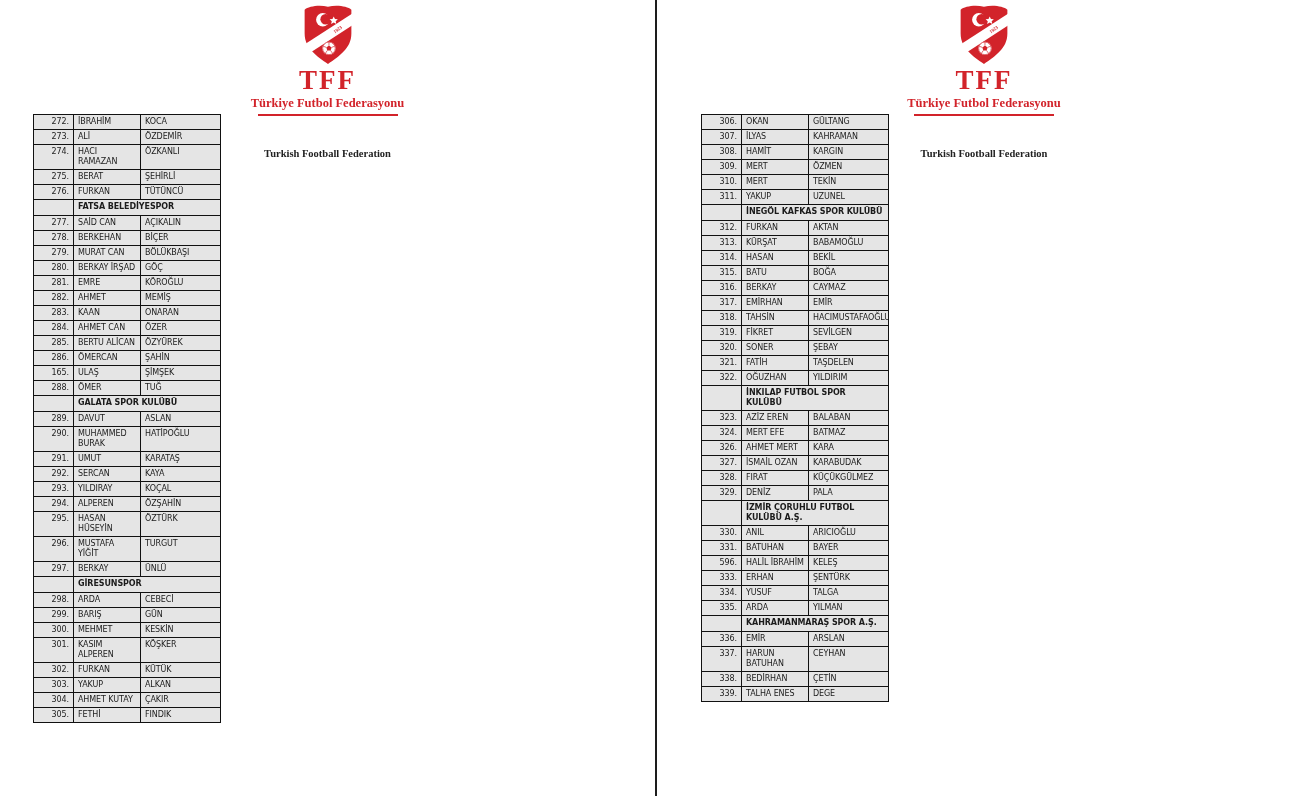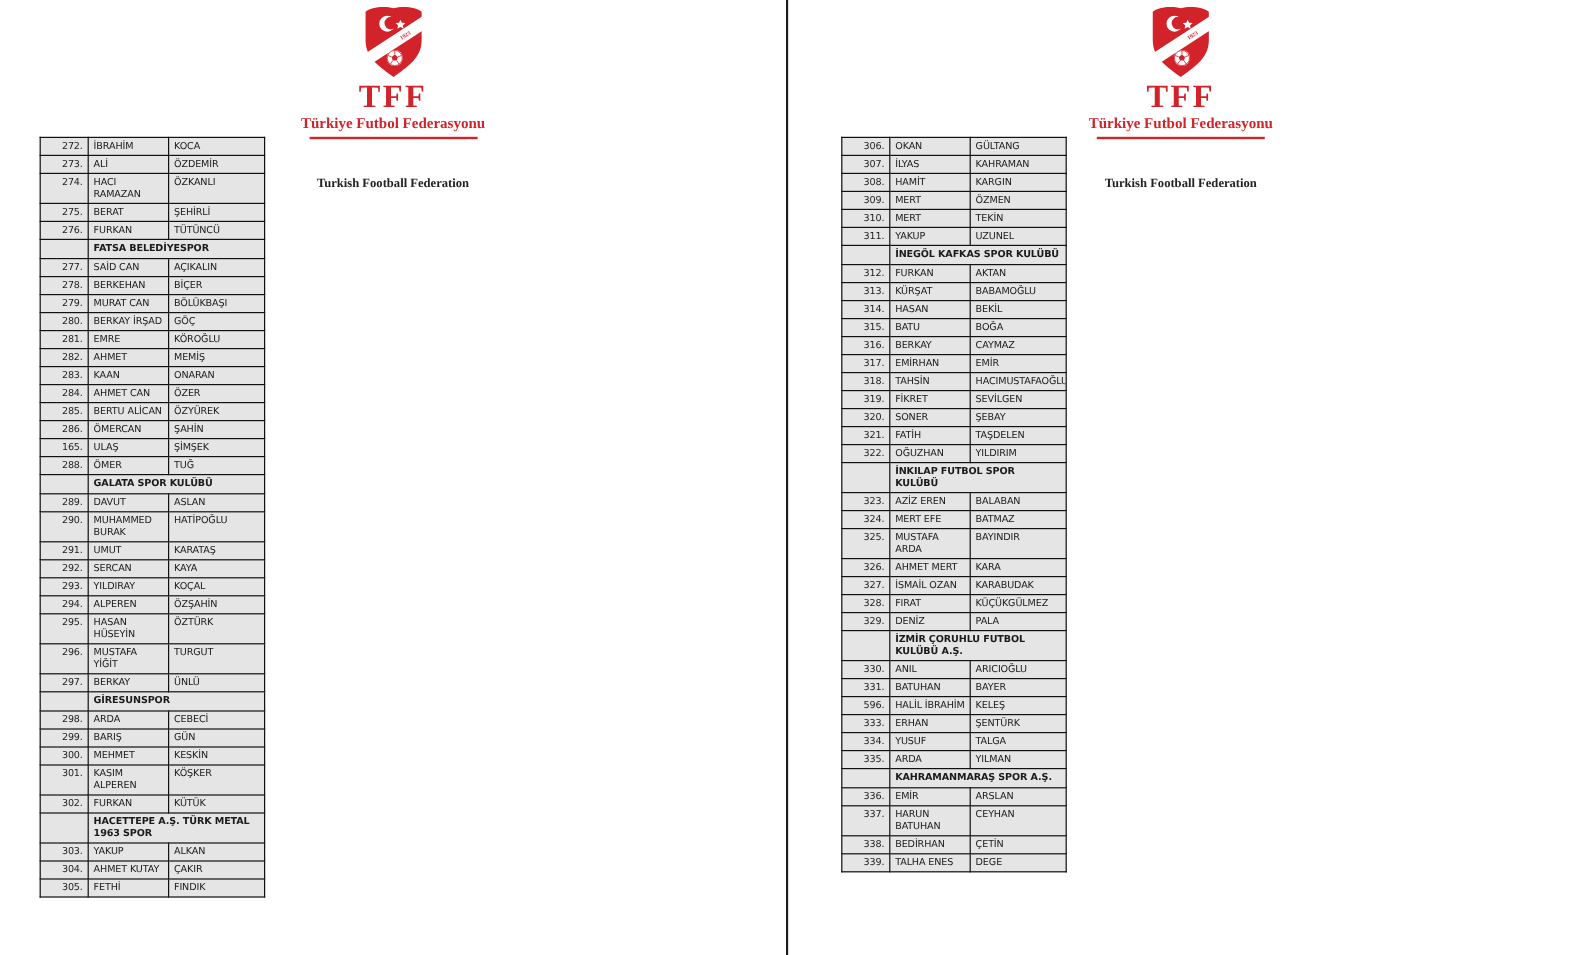--- a/index.html
+++ b/index.html
@@ -259,24 +259,20 @@
           <tr>
             <td class="num">301.</td>
             <td>KASIM ALPEREN</td>
             <td>KÖŞKER</td>
           </tr>
           <tr>
             <td class="num">302.</td>
             <td>FURKAN</td>
             <td>KÜTÜK</td>
           </tr>
-          <tr class="club-row">
-            <td class="num"></td>
-            <td class="club" colspan="2">HACETTEPE A.Ş. TÜRK METAL 1963 SPOR</td>
-          </tr>
           <tr>
             <td class="num">303.</td>
             <td>YAKUP</td>
             <td>ALKAN</td>
           </tr>
           <tr>
             <td class="num">304.</td>
             <td>AHMET KUTAY</td>
             <td>ÇAKIR</td>
           </tr>
@@ -423,25 +419,20 @@
             <td class="num">323.</td>
             <td>AZİZ EREN</td>
             <td>BALABAN</td>
           </tr>
           <tr>
             <td class="num">324.</td>
             <td>MERT EFE</td>
             <td>BATMAZ</td>
           </tr>
           <tr>
-            <td class="num">325.</td>
-            <td>MUSTAFA ARDA</td>
-            <td>BAYINDIR</td>
-          </tr>
-          <tr>
             <td class="num">326.</td>
             <td>AHMET MERT</td>
             <td>KARA</td>
           </tr>
           <tr>
             <td class="num">327.</td>
             <td>İSMAİL OZAN</td>
             <td>KARABUDAK</td>
           </tr>
           <tr>

